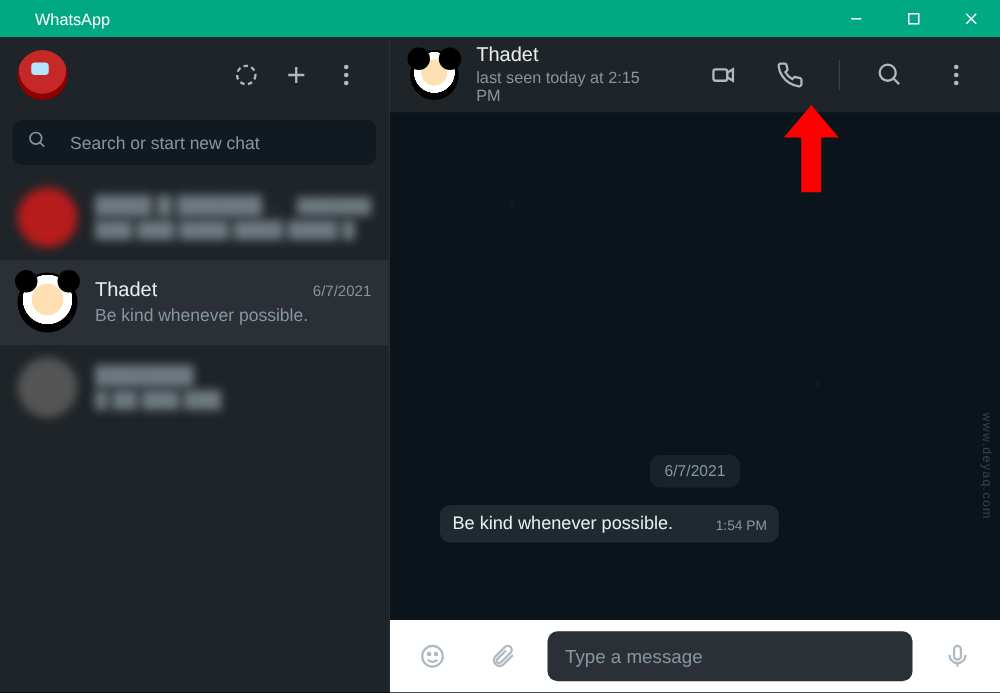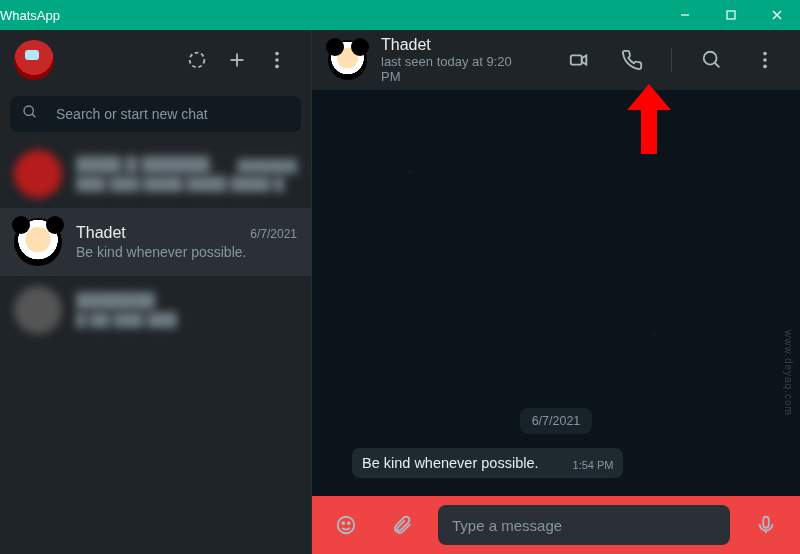--- a/index.html
+++ b/index.html
@@ -1,19 +1,19 @@
 <!DOCTYPE html>
 <html><head>
 <meta charset="utf-8">
 <style>
   * { margin:0; padding:0; box-sizing:border-box; font-family: "Segoe UI", Arial, sans-serif; }
   html,body { width:800px; height:554px; overflow:hidden; background:#000; }
   .titlebar {
     height:30px; background:#00a884; display:flex; align-items:center; color:#fff;
-    font-size:13px; padding-left:0;
+    font-size:13px; padding-left:28px;
   }
   .titlebar .spacer { flex:1; }
   .titlebar .winbtn { width:46px; height:30px; display:flex; align-items:center; justify-content:center; cursor:pointer; }
   .titlebar .winbtn svg { stroke:#fff; }
   .app {
     position:relative;
     display:flex; height:524px; background:#111b21;
   }
   
   .left {
@@ -91,21 +91,21 @@
   }
   .e2e .lock { margin-right:4px; }
   .bubble-row { width:100%; display:flex; margin-bottom:8px;}
   .bubble-row.in { justify-content:flex-start; }
   .bubble {
     background:#1f2a30; color:#e9edef; padding:7px 9px 7px 10px; border-radius:8px; max-width:70%;
     font-size:14.5px; display:flex; align-items:flex-end; gap:10px;
   }
   .bubble .time { color:#8696a0; font-size:11px;margin-left:24px; }
   .composer {
-    height:58px; background:#ef4444; display:flex; align-items:center; padding:0 14px; gap:16px;
+    height:58px; background:#ffffff; display:flex; align-items:center; padding:0 14px; gap:16px;margin-top:44px;
   }
   .composer input {
     flex:1; height:40px; background:#2a3036; border:none; border-radius:8px; outline:none;
     padding:0 14px; color:#d1d7db; font-size:15px;
   }
   .composer input::placeholder{ color:#8696a0; }
 
   
   .red-arrow {
     position:absolute; left:627px; top:54px; width:44px; height:70px; pointer-events:none;
@@ -208,21 +208,21 @@
         </div>
       </div>
     </div>
   </div>
 
   <div class="right">
     <div class="chat-header">
       <div class="avatar minnie" style="width:40px;height:40px"></div>
       <div class="title">
         <span class="n">Thadet</span>
-        <span class="s">last seen today at 9:20 PM</span>
+        <span class="s">last seen today at 2:15 PM</span>
       </div>
       <div class="gap"></div>
       <div class="iconbtn">
         <svg viewBox="0 0 24 24" fill="none" stroke="currentColor" stroke-width="2">
             <rect x="3" y="7" width="12" height="10" rx="2"></rect>
             <path d="M15 10l5-3v10l-5-3z"></path>
           </svg>
       </div>
       <div class="iconbtn">
         <svg viewBox="0 0 24 24" fill="none" stroke="currentColor" stroke-width="2">

